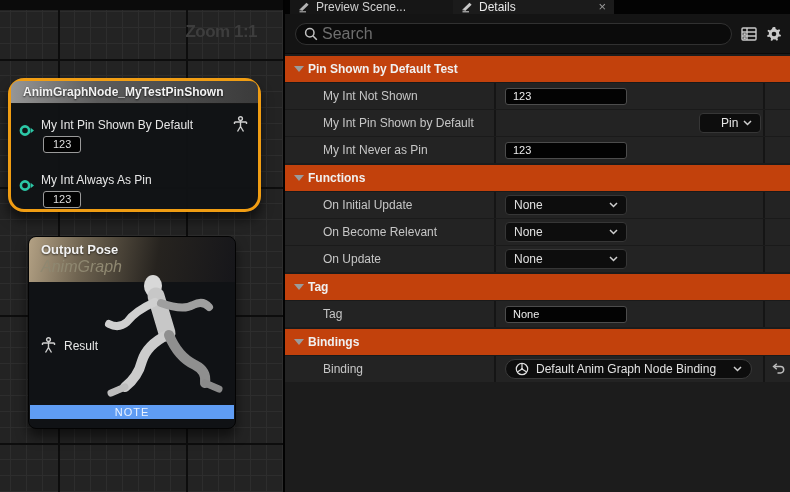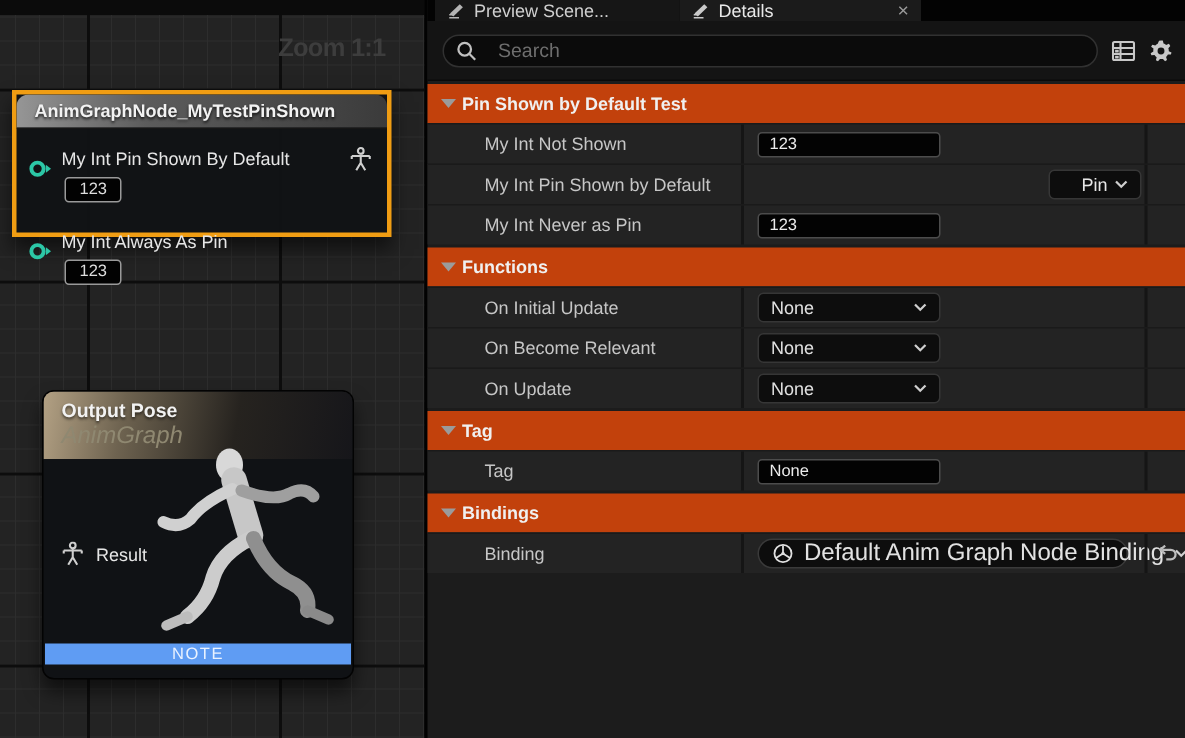--- a/index.html
+++ b/index.html
@@ -18,40 +18,40 @@
       linear-gradient(to bottom, #2d2d2d 1px, transparent 1px);
     background-size:128px 128px,128px 128px,16px 16px,16px 16px;
     background-position:-70px -69px,-70px -69px,-6px -5px,-6px -5px;
   }
   .graph-topstrip { position:absolute; left:0; top:0; width:283px; height:10px; background:#0b0b0b; }
   .zoom-label { position:absolute; right:26px; top:22px; font-size:17px; font-weight:bold;
     color:#3d3d3d; letter-spacing:-0.5px; }
   .panel-divider { position:absolute; left:283px; top:0; width:2px; height:492px; background:#020202; }
 
   
-  .node-main { position:absolute; left:8px; top:60px; width:253px; height:98px;
-    border:3px solid #F09D13; border-radius:0; background:rgba(17,19,21,0.97);
+  .node-main { position:absolute; left:8px; top:78px; width:253px; height:134px;
+    border:3px solid #F09D13; border-radius:16px; background:rgba(17,19,21,0.97);
     box-shadow:0 8px 12px rgba(0,0,0,0.55); }
   .node-main-header { height:23px; border-radius:8px 8px 0 0;
     background:linear-gradient(to right,#969696 0%,#5c5c5c 35%,#3b3b3b 100%);
     border-bottom:1px solid #161616; display:flex; align-items:center; padding-left:12px; }
   .node-main-title { font-size:12px; font-weight:bold; color:#f2f2f2;
     text-shadow:0 1px 2px rgba(0,0,0,0.8); white-space:nowrap; }
   .pin-row { display:flex; align-items:flex-start; margin-top:11px; padding-left:8px; padding-right:10px; }
   .pin-row + .pin-row { margin-top:17px; }
   .pin-icon { margin-top:9px; flex:none; }
   .pin-col { margin-left:6px; }
   .pin-label { font-size:12px; color:#e6e6e6; white-space:nowrap; }
   .value-chip { display:inline-block; margin-top:3px; margin-left:2px; padding:1px 9px 2px 9px;
     background:#020202; border:1px solid #9a9a9a; border-radius:3px;
     font-size:11px; color:#dedede; }
   .pose-icon-right { margin-left:auto; margin-top:1px; }
 
   
-  .node-output { position:absolute; left:28px; top:260px; width:208px; height:193px;
+  .node-output { position:absolute; left:28px; top:236px; width:208px; height:193px;
     border-radius:8px; background:#101215; border:1px solid #030303;
     box-shadow:0 8px 12px rgba(0,0,0,0.55); overflow:hidden; }
   .node-output-header { padding:5px 12px 6px 12px;
     background:linear-gradient(100deg,#b3a184 0%,#6e6350 26%,#26231f 62%,#16161a 100%); }
   .node-output-title { font-size:13px; font-weight:bold; color:#f2f2f2;
     text-shadow:0 1px 2px rgba(0,0,0,0.6); }
   .node-output-subtitle { font-size:16px; font-style:italic; color:#8f8871; margin-top:1px; }
   .mannequin { position:absolute; right:2px; top:32px; }
   .result-row { position:absolute; left:12px; top:100px; display:flex; align-items:center; gap:8px; }
   .result-label { font-size:12px; color:#e6e6e6; }
@@ -65,21 +65,21 @@
   .tab { display:flex; align-items:center; gap:6px; padding:0 8px; font-size:12px; overflow:hidden; }
   .tab-active { width:161px; background:#1b1b1b; color:#e8e8e8; }
   .tab-inactive { width:163px; margin-left:5px; background:#161616; color:#cfcfcf; }
   .tab-close { margin-left:auto; color:#9a9a9a; font-size:13px; line-height:12px; }
 
   .searchrow { height:40px; background:#141414; display:flex; align-items:center;
     padding:0 8px 0 10px; border-bottom:1px solid #0a0a0a; }
   .search-pill { flex:1; height:22px; background:#0b0b0b; border:1px solid #313131;
     border-radius:11px; display:flex; align-items:center; padding:0 8px; }
   .search-input { flex:1; background:transparent; border:none; outline:none;
-    font-size:13px; color:#cfcfcf; margin-left:14px; font-family:"Liberation Sans",sans-serif; }
+    font-size:16px; color:#cfcfcf; margin-left:4px; font-family:"Liberation Sans",sans-serif; }
   .search-input::placeholder { color:#6e6e6e; }
   .panel-icons { display:flex; align-items:center; gap:9px; margin-left:9px; }
 
   .section { margin-top:2px; }
   .section:first-of-type { margin-top:0; }
   .cat-header { height:26px; background:#c2410c; display:flex; align-items:center; padding-left:9px; gap:4px; }
   .cat-arrow { width:0; height:0; border-left:5px solid transparent; border-right:5px solid transparent;
     border-top:6px solid #9b9b9b; }
   .cat-title { font-size:12px; font-weight:bold; color:#f0f0f0; }
 
@@ -97,21 +97,21 @@
   .dropdown-text { font-size:12px; color:#e0e0e0; }
   .dropdown .chev { margin-left:auto; }
 
   .pin-combo { margin-left:auto; margin-right:2px; width:62px; height:20px; background:#0d0d0d;
     border:1px solid #363636; border-radius:4px; display:flex; align-items:center; padding:0 16px; gap:5px; }
   .pin-capsule { width:13px; height:6px; border-radius:3px; background:#2CC7A6; }
   .pin-combo-text { font-size:12px; color:#e6e6e6; }
 
   .binding-combo { width:247px; height:20px; background:#0d0d0d; border:1px solid #3a3a3a;
     border-radius:10px; display:flex; align-items:center; padding:0 9px; gap:7px; }
-  .binding-text { font-size:16px; color:#e2e2e2; white-space:nowrap; }
+  .binding-text { font-size:12px; color:#e2e2e2; white-space:nowrap; }
   .binding-combo .chev { margin-left:auto; }
 
   svg { display:block; }
 </style>
 </head>
 <body>
 
 <div class="app">
 
   <div class="graph">

